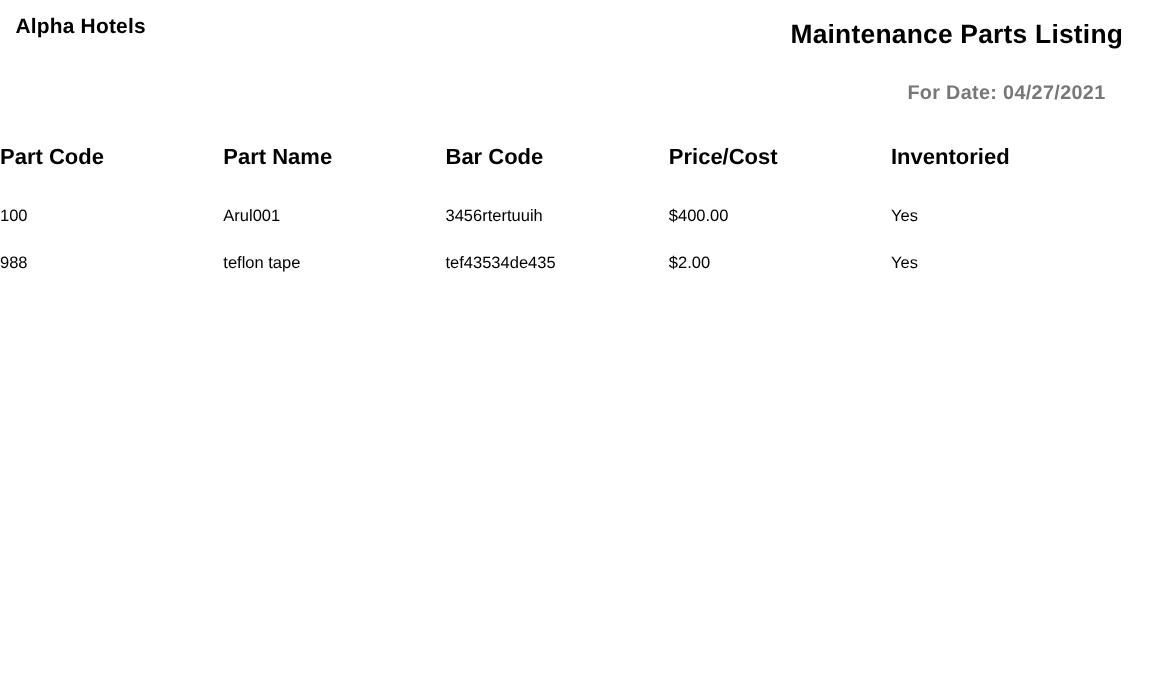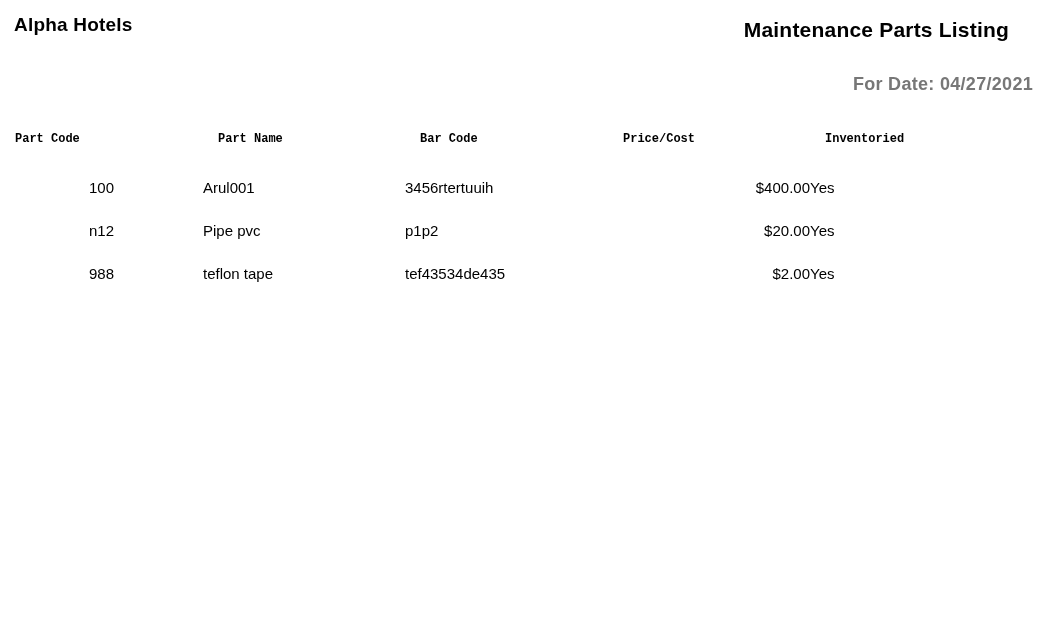--- a/index.html
+++ b/index.html
@@ -28,68 +28,67 @@
   .company-name {
     position: absolute;
     left: 14px;
     top: 14px;
     font-size: 19px;
     font-weight: bold;
     letter-spacing: 0.2px;
   }
   .report-title {
     position: absolute;
-    right: 36px;
+    right: 24px;
     top: 18px;
-    font-size: 21px;
+    font-size: 24px;
     font-weight: bold;
     letter-spacing: 0.2px;
   }
   .for-date {
     position: absolute;
-    right: 12px;
+    right: 40px;
     top: 74px;
     font-size: 18px;
     font-weight: bold;
     color: #777777;
     letter-spacing: 0.3px;
   }
   table.parts {
     position: absolute;
     top: 124px;
     left: 0;
     width: 1045px;
     border-collapse: collapse;
     table-layout: fixed;
   }
   table.parts th {
-    font-size: 12px;
+    font-size: 20px;
     font-weight: bold;
     text-align: left;
-    padding: 8px 0 20px 15px;
-    font-family: Liberation Mono, monospace;
+    padding: 8px 0 20px 0;
   }
   table.parts td {
     font-size: 15px;
     font-weight: normal;
     padding: 13px 0 13px 0;
     vertical-align: top;
   }
   
   col.c-partcode   { width: 203px; }
   col.c-partname   { width: 202px; }
   col.c-barcode    { width: 203px; }
   col.c-price      { width: 202px; }
   col.c-inv        { width: 235px; }
 
-  th.col-partcode, td.col-partcode { padding-left: 14px; text-align: center; }
+  th.col-partcode, td.col-partcode { padding-left: 14px; }
   th.col-partname, td.col-partname { padding-left: 3px; }
   th.col-barcode,  td.col-barcode  { padding-left: 3px; margin-top: 28px; }
   th.col-price  { text-align: right; padding-right: 90px; }
-  td.col-price  { text-align: right; padding-right: 90px; }
+  td.col-price  { padding-right: 90px; }
   th.col-inv,  td.col-inv  { padding-left: 14px; }
 </style>
 </head>
 <body>
 
 <div class="report">
 
   <div class="header-row">
     <div class="company-name">Alpha Hotels</div>
     <div class="report-title">Maintenance Parts Listing</div>
@@ -116,27 +115,20 @@
     </thead>
     <tbody>
       <tr>
         <td class="col-partcode">100</td>
         <td class="col-partname">Arul001</td>
         <td class="col-barcode">3456rtertuuih</td>
         <td class="col-price">$400.00</td>
         <td class="col-inv">Yes</td>
       </tr>
       <tr>
-        <td class="col-partcode">n12</td>
-        <td class="col-partname">Pipe pvc</td>
-        <td class="col-barcode">p1p2</td>
-        <td class="col-price">$20.00</td>
-        <td class="col-inv">Yes</td>
-      </tr>
-      <tr>
         <td class="col-partcode">988</td>
         <td class="col-partname">teflon tape</td>
         <td class="col-barcode">tef43534de435</td>
         <td class="col-price">$2.00</td>
         <td class="col-inv">Yes</td>
       </tr>
     </tbody>
   </table>
 
 </div>

